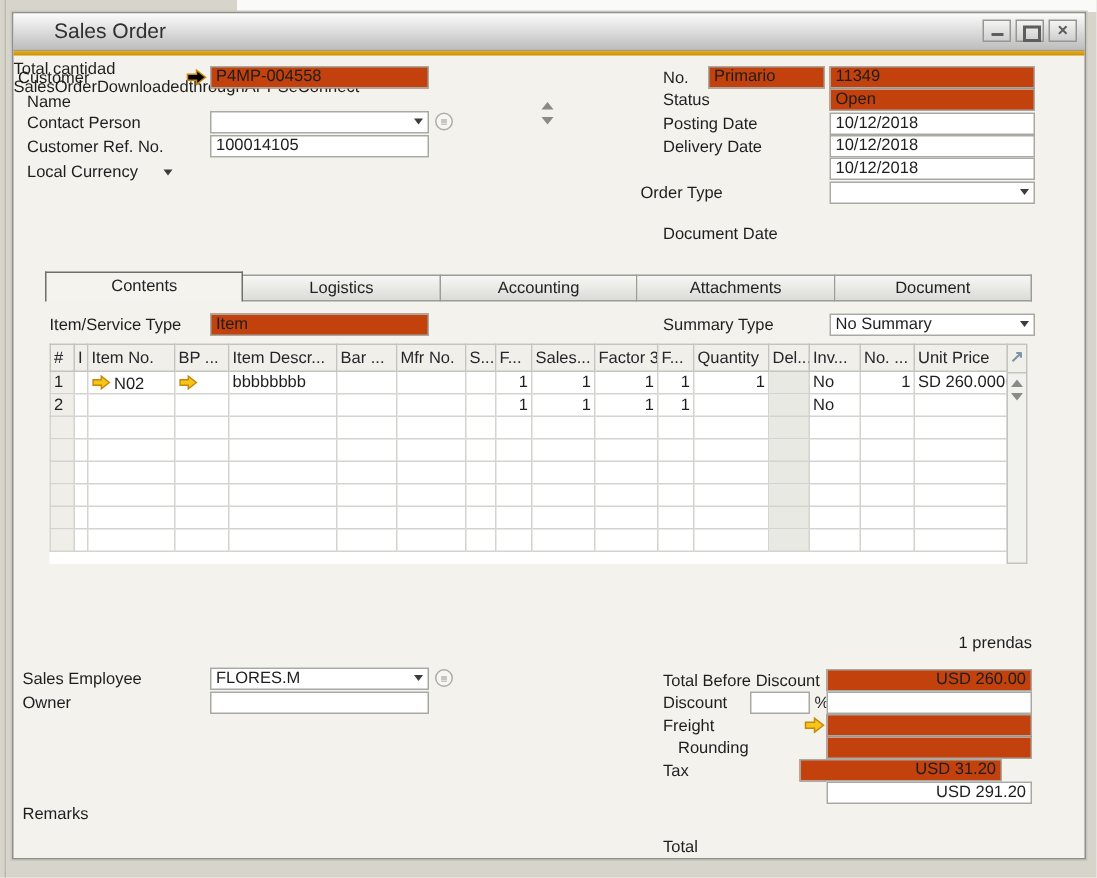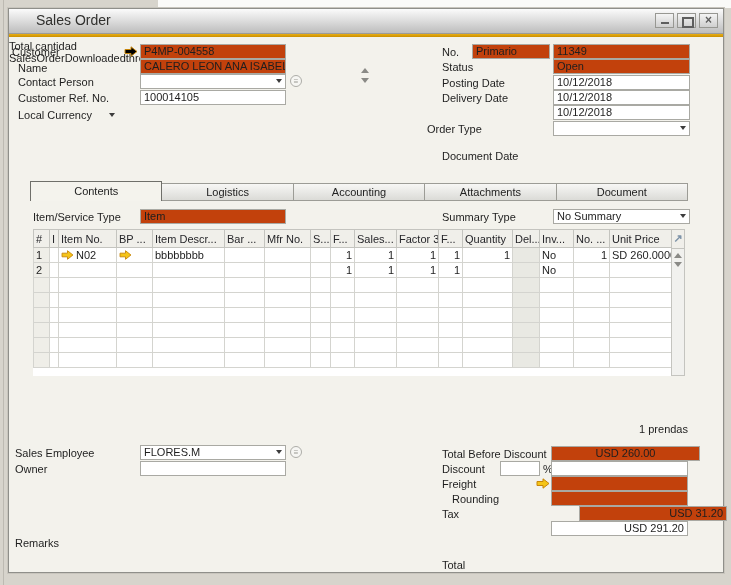--- a/index.html
+++ b/index.html
@@ -89,21 +89,20 @@
 
   <div class="content">
 
     <div class="lbl" style="left:3px;top:5px;">Customer</div>
     <svg class="link-arrow" style="left:115px;top:6px;" viewBox="0 0 14 11">
         <path d="M1 3.5h6V.8L13 5.5 7 10.2V7.5H1z" fill="#F5C officials518" stroke="#C8860A" stroke-width="1"></path>
       </svg>
     <div class="fld ro" style="left:131px;top:4px;width:146px;">P4MP-004558</div>
 
     <div class="lbl" style="left:9px;top:21px;">Name</div>
-    <div class="fld ro" style="left:131px;top:19px;width:146px;">CALERO LEON ANA ISABEL</div>
 
     <div class="lbl" style="left:9px;top:35px;">Contact Person</div>
     <div class="fld ddwrap" style="left:131px;top:34px;width:146px;"></div>
     <span class="dd" style="left:267px;top:39px;"></span>
     <div class="circle-icon" style="left:281px;top:35px;">≡</div>
 
     <div class="lbl" style="left:9px;top:51px;">Customer Ref. No.</div>
     <div class="fld" style="left:131px;top:50px;width:146px;">100014105</div>
 
     <div class="lbl" style="left:9px;top:68px;">Local Currency</div>
@@ -374,39 +373,39 @@
     <span class="dd" style="left:267px;top:410px;"></span>
     <div class="circle-icon" style="left:281px;top:406px;">≡</div>
 
     <div class="lbl" style="left:6px;top:422px;">Owner</div>
     <div class="fld" style="left:131px;top:421px;width:146px;"></div>
 
     <div class="lbl" style="left:6px;top:496px;">Remarks</div>
     <div class="remarks">SalesOrderDownloadedthroughAPPSeConnect</div>
 
     <div class="lbl" style="left:433px;top:407px;">Total Before Discount</div>
-    <div class="fld ro r" style="left:542px;top:406px;width:149px;text-align:center;">USD 260.00</div>
+    <div class="fld ro r" style="left:542px;top:406px;width:137px;">USD 260.00</div>
 
     <div class="lbl" style="left:433px;top:422px;">Discount</div>
     <div class="fld" style="left:491px;top:421px;width:40px;"></div>
     <div class="lbl" style="left:534px;top:422px;">%</div>
     <div class="fld" style="left:542px;top:421px;width:137px;"></div>
 
     <div class="lbl" style="left:433px;top:437px;">Freight</div>
     <svg class="link-arrow" style="left:527px;top:438px;" viewBox="0 0 14 11">
         <path d="M1 3.5h6V.8L13 5.5 7 10.2V7.5H1z" fill="#F5C518" stroke="#C8860A" stroke-width="1"></path>
       </svg>
     <div class="fld ro" style="left:542px;top:436px;width:137px;"></div>
 
     <div class="checkbox" style="left:427px;top:453px;"></div>
     <div class="lbl dis" style="left:443px;top:452px;">Rounding</div>
     <div class="fld ro" style="left:542px;top:451px;width:137px;"></div>
 
     <div class="lbl" style="left:433px;top:467px;">Tax</div>
-    <div class="fld ro r" style="left:570px;top:466px;width:148px;">USD 31.20</div>
+    <div class="fld ro r" style="left:524px;top:466px;width:135px;">USD 31.20</div>
 
     <div class="lbl" style="left:433px;top:482px;margin-top:36px;">Total</div>
     <div class="fld r" style="left:542px;top:481px;width:137px;">USD 291.20</div>
 
     <div class="vsb">
       <div class="btn" style="top:2px;">
           <div class="tri up" style="margin-top:4px;"></div>
         </div>
       <div class="thumb">
           <div class="grip"></div>

